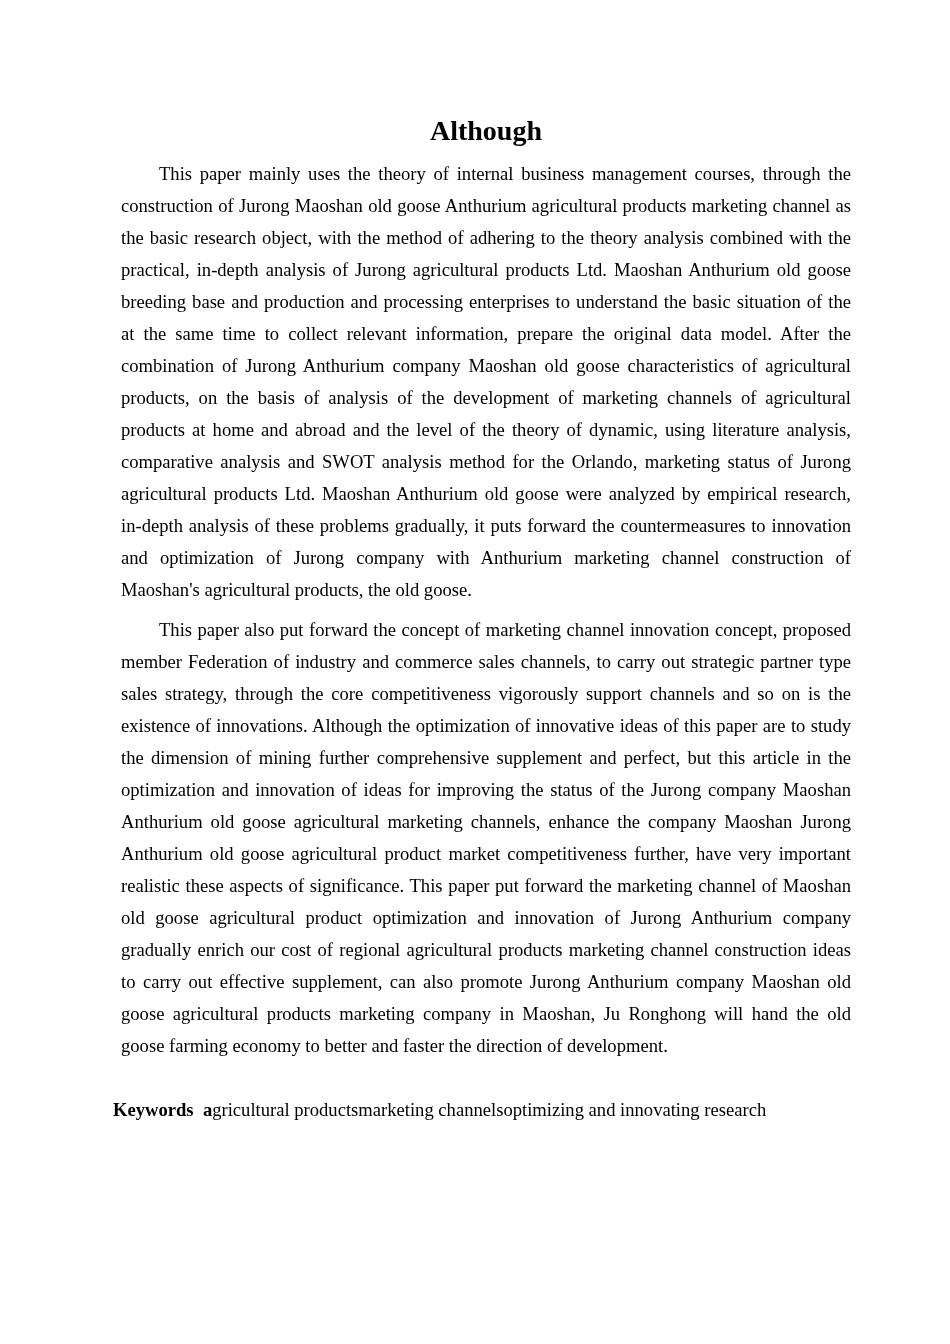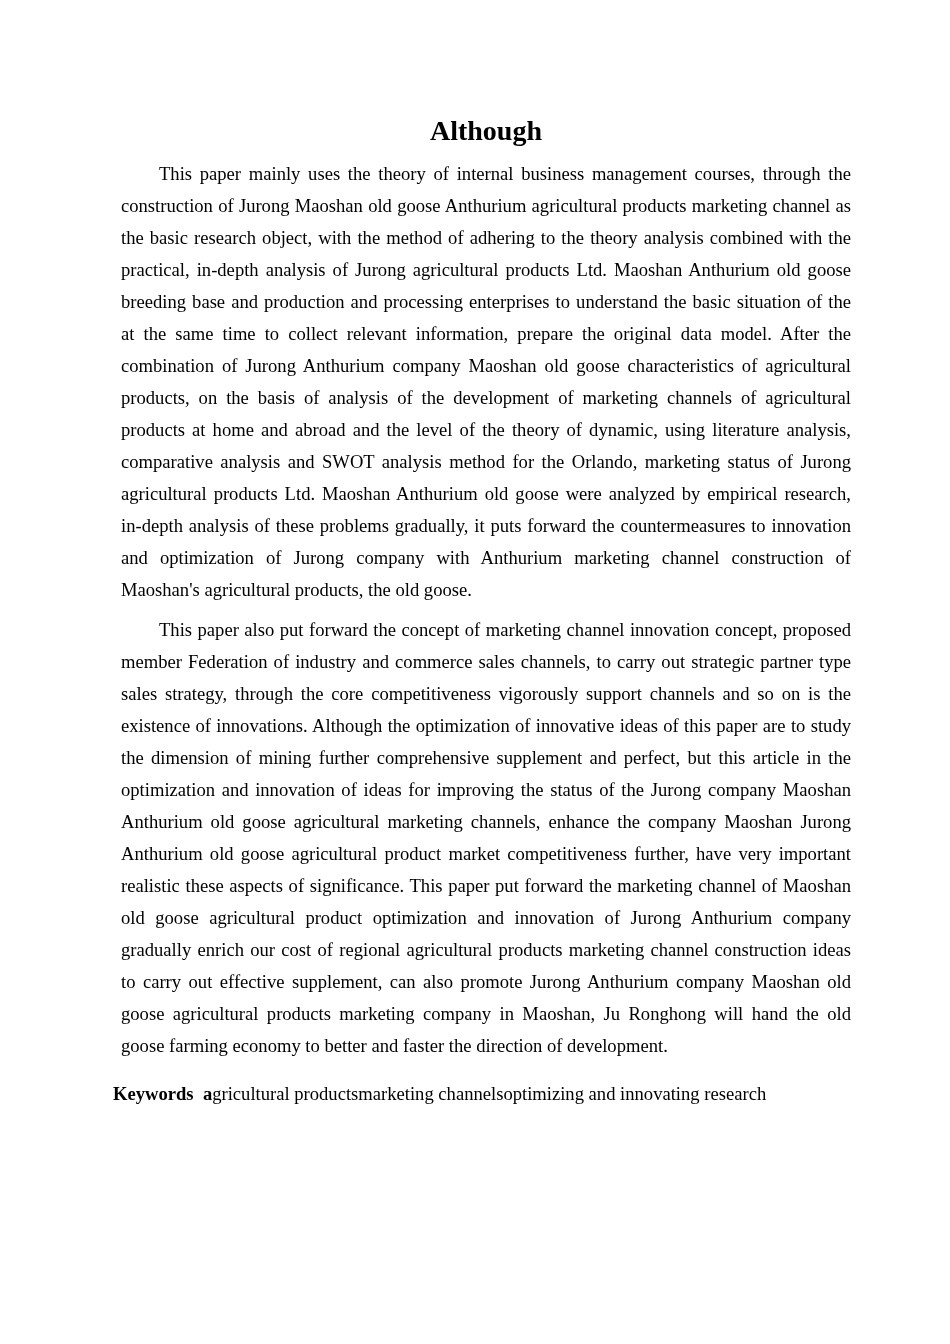--- a/index.html
+++ b/index.html
@@ -10,21 +10,21 @@
     }
     .title {
       text-align: center; font-weight: bold; font-size: 28px;
       line-height: 38px; margin: 0 0 0 0;
     }
     .para {
       font-size: 18.6px; line-height: 32px; text-align: justify;
       text-indent: 38px; margin: 8px;
     }
     .keywords {
-      font-size: 18.6px; line-height: 32px; margin-top: 16px;
+      font-size: 18.6px; line-height: 32px; margin-top: 32px;
     }
     .kw-label { font-weight: bold; }
     .kw-first { font-weight: bold; }
   </style>
 </head>
 <body>
 
 <div class="page">
   <h1 class="title">Although</h1>
   <p class="para">This paper mainly uses the theory of internal business management courses, through the construction of Jurong Maoshan old goose Anthurium agricultural products marketing channel as the basic research object, with the method of adhering to the theory analysis combined with the practical, in-depth analysis of Jurong agricultural products Ltd. Maoshan Anthurium old goose breeding base and production and processing enterprises to understand the basic situation of the at the same time to collect relevant information, prepare the original data model. After the combination of Jurong Anthurium company Maoshan old goose characteristics of agricultural products, on the basis of analysis of the development of marketing channels of agricultural products at home and abroad and the level of the theory of dynamic, using literature analysis, comparative analysis and SWOT analysis method for the Orlando, marketing status of Jurong agricultural products Ltd. Maoshan Anthurium old goose were analyzed by empirical research, in-depth analysis of these problems gradually, it puts forward the countermeasures to innovation and optimization of Jurong company with Anthurium marketing channel construction of Maoshan's agricultural products, the old goose.</p>

